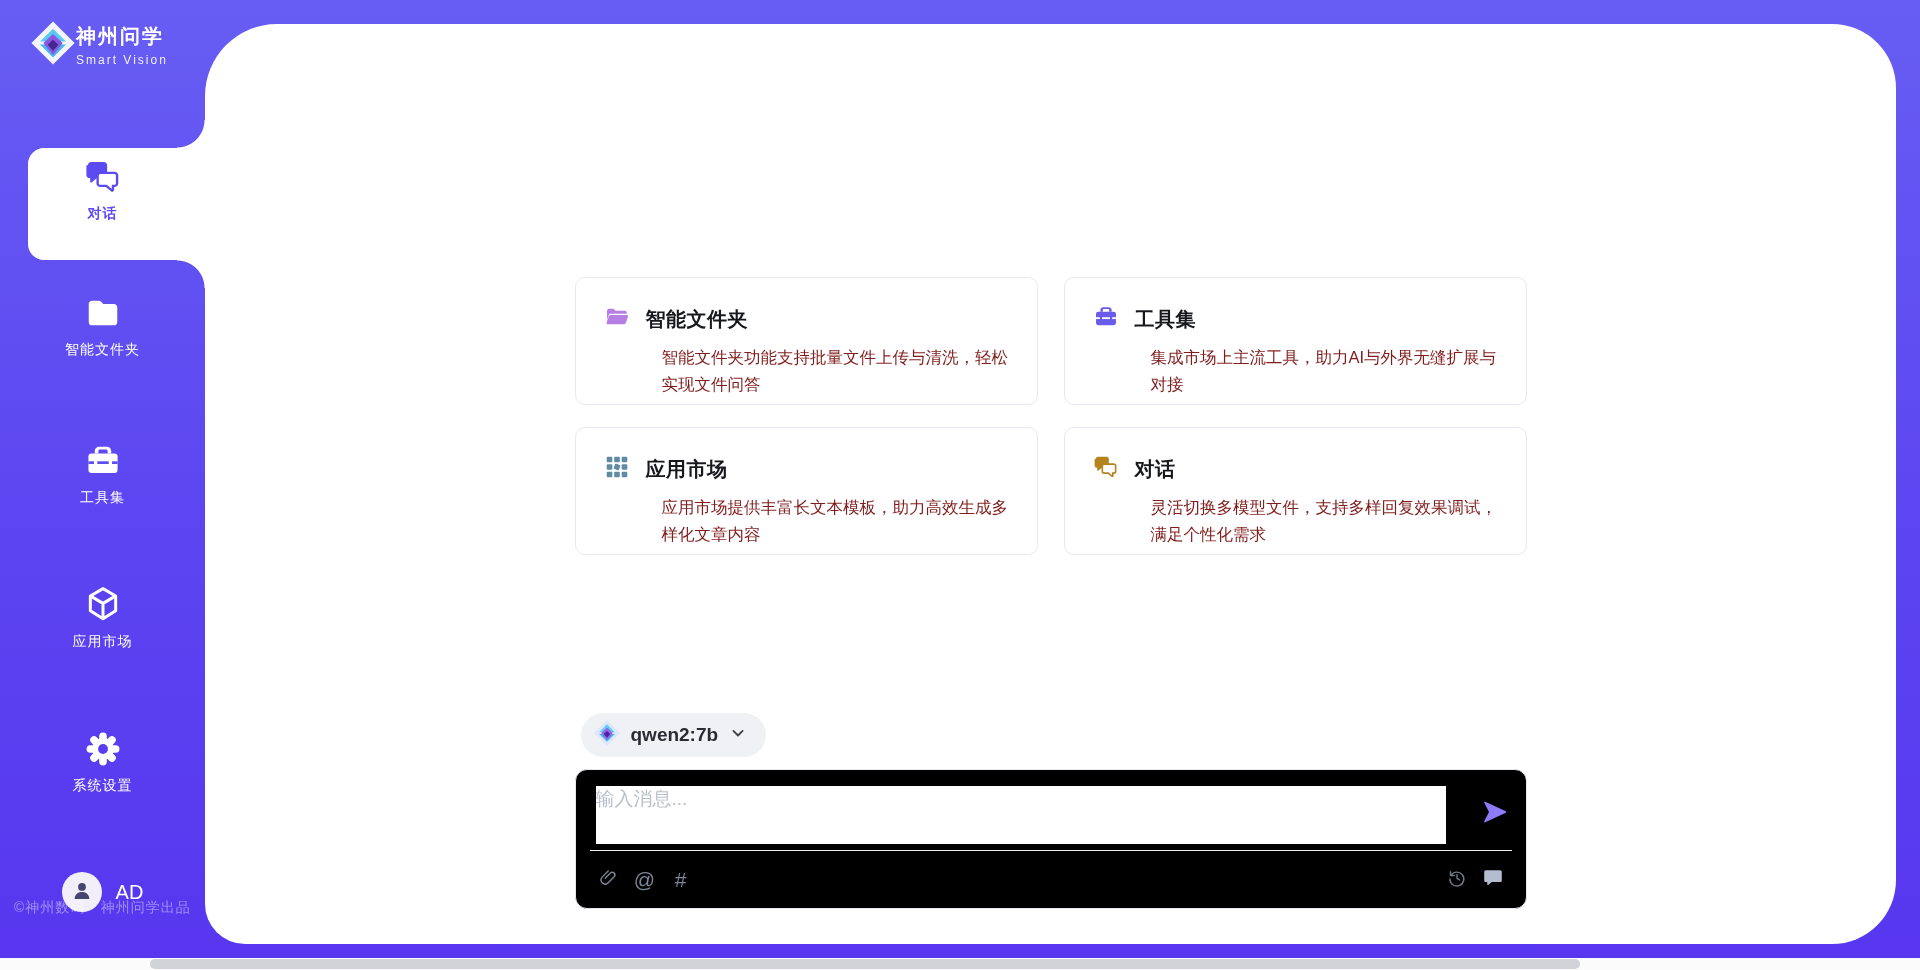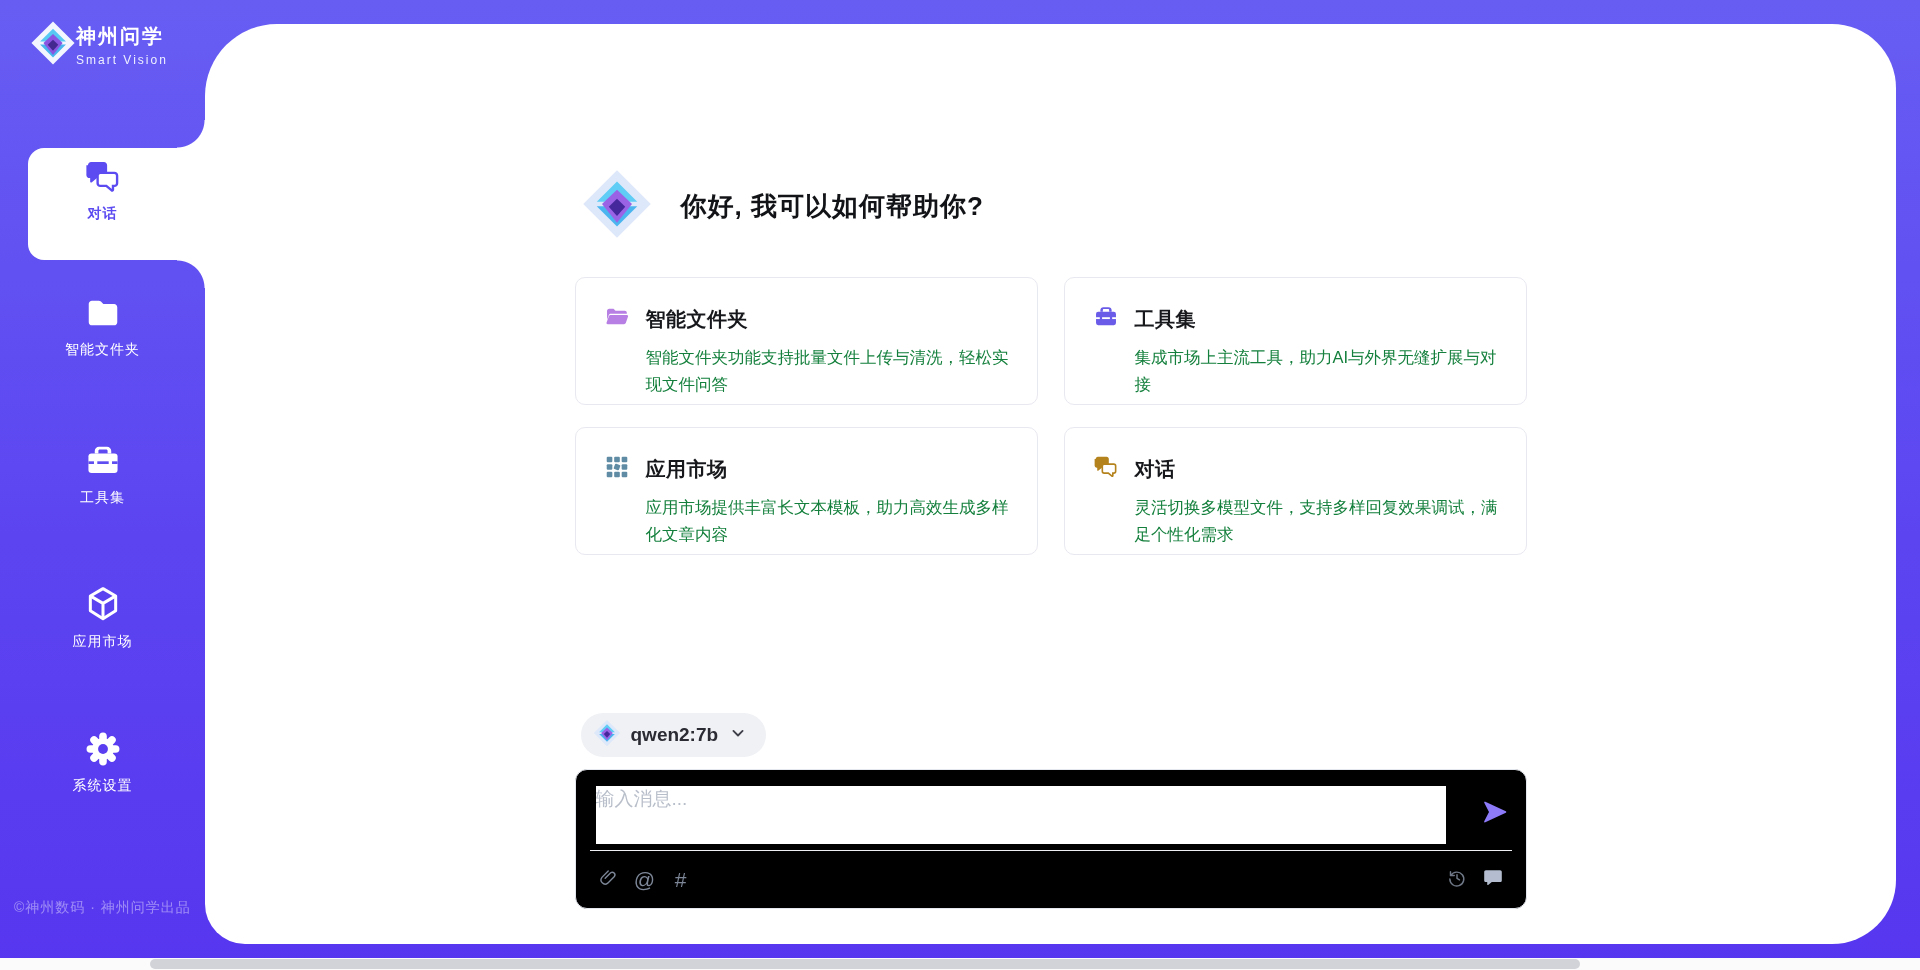--- a/index.html
+++ b/index.html
@@ -37,21 +37,21 @@
   .content { position:absolute; left:50%; transform:translateX(-50%); width:952px; height:100%; top:0; }
 
   .greeting { position:absolute; top:144px; left:6px; display:flex; align-items:center; gap:28px; }
   .greeting h1 { font-size:26px; color:#121317; letter-spacing:1px; }
 
   .cards { position:absolute; top:253px; left:0; width:952px; display:grid;
     grid-template-columns:463px 463px; grid-auto-rows:128px; column-gap:26px; row-gap:22px; }
   .card { background:#fff; border:1px solid #e8e9f0; border-radius:10px; padding:26px 24px 0 28px; cursor:pointer; }
   .card-head { display:flex; align-items:center; gap:16px; }
   .card-title { font-size:20px; font-weight:bold; color:#17181c; letter-spacing:.5px; }
-  .card-desc { margin:10px 0 0 42px; font-size:16.5px; line-height:1.62; color:#15803d; }
+  .card-desc { margin:10px 0 0 58px; font-size:16.5px; line-height:1.62; color:#7f1d1d; }
 
   .model-pill { position:absolute; top:689px; left:6px; height:44px; padding:0 18px 0 12px;
     background:#f0f1f5; border-radius:22px; display:flex; align-items:center; gap:10px; cursor:pointer; }
   .model-name { font-size:19px; color:#2a2b33;font-weight:bold; }
 
   .composer { position:absolute; top:745px; left:0; width:952px; height:140px;
     border:1px solid #e4e7ee; border-radius:12px; background:#000000; }
   .composer textarea { position:absolute; left:20px; top:16px; width:850px; height:58px; border:none;
     resize:none; outline:none; font-size:19px; font-family:inherit; color:#333; }
   .composer textarea::placeholder { color:#b9bfca; }
@@ -150,39 +150,38 @@
             </g>
             <circle cx="12" cy="12" r="3.1" fill="#000"></circle>
           </mask>
         </defs>
         <rect width="24" height="24" fill="#fff" mask="url(#gm)"></rect>
       </svg>
     </span>
     <span class="lbl">系统设置</span>
   </div>
 
+  <div class="user-row">
+    <span class="avatar">
+      <span>
+        <svg width="26" height="26" viewBox="0 0 24 24" fill="#46466e">
+          <circle cx="12" cy="9.2" r="3.6"></circle>
+          <path d="M5.2 19.4c.7-3.8 3.5-5.6 6.8-5.6s6.1 1.8 6.8 5.6c.1.4-.2.8-.6.8H5.8c-.4 0-.7-.4-.6-.8z"></path>
+        </svg>
+      </span>
+    </span>
+    <span class="user-name">AD</span>
+  </div>
 
   <div class="copyright">©神州数码 · 神州问学出品</div>
 </div>
 
 <div class="panel">
   <div class="content">
 
-    <div class="greeting">
-      <span>
-        <svg width="72" height="72" viewBox="0 0 48 48">
-          <polygon points="24,1.5 46.5,24 24,46.5 1.5,24" fill="#dde8fa"></polygon>
-          <polygon points="24,9 37.5,22.5 10.5,22.5" fill="#5fcdf5"></polygon>
-          <polygon points="24,39 37.5,25.5 10.5,25.5" fill="#4ab5ef"></polygon>
-          <polygon points="24,14.5 34,24 24,36.5 14,24" fill="#9a63e6"></polygon>
-          <polygon points="24,20.5 29.5,25.8 24,32 18.5,25.8" fill="#45289b"></polygon>
-        </svg>
-      </span>
-      <h1>你好, 我可以如何帮助你?</h1>
-    </div>
 
     <div class="cards">
 
       <div class="card">
         <div class="card-head">
           <span>
             <svg width="26" height="26" viewBox="0 0 24 24" fill="#b77fe3">
               <path d="M2.8 6.4c0-1.1.9-2 2-2h4l1.8 1.9h8.6c1 0 1.9.8 1.9 1.9v.9H6.2c-.8 0-1.5.5-1.8 1.3l-1.6 4.2V6.4z"></path>
               <path d="M6.3 10.2h14.9c.7 0 1.2.7 1 1.3l-2 5.8c-.3.8-1 1.3-1.8 1.3H3.3c-.7 0-1.2-.7-1-1.3l2.2-5.9c.3-.7 1-1.2 1.8-1.2z"></path>
             </svg>

